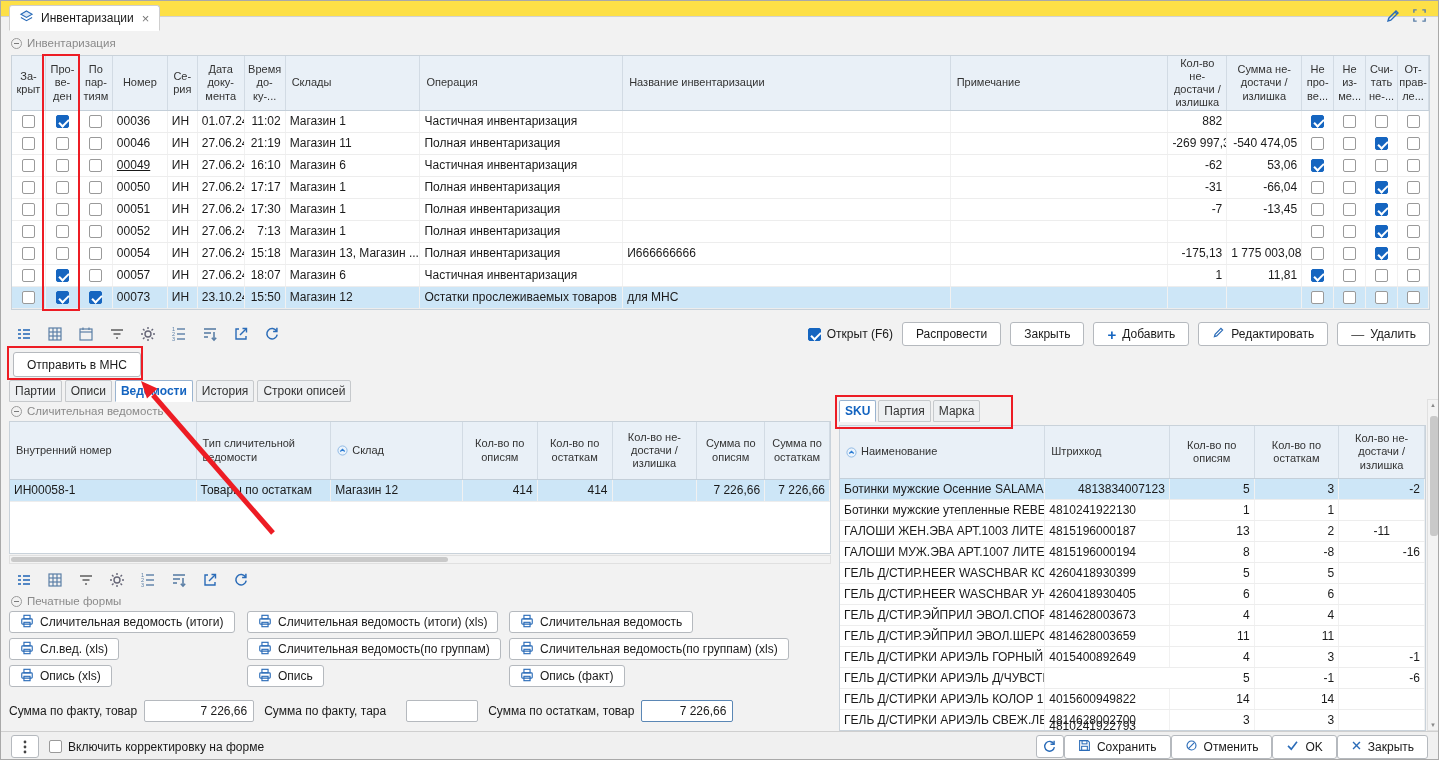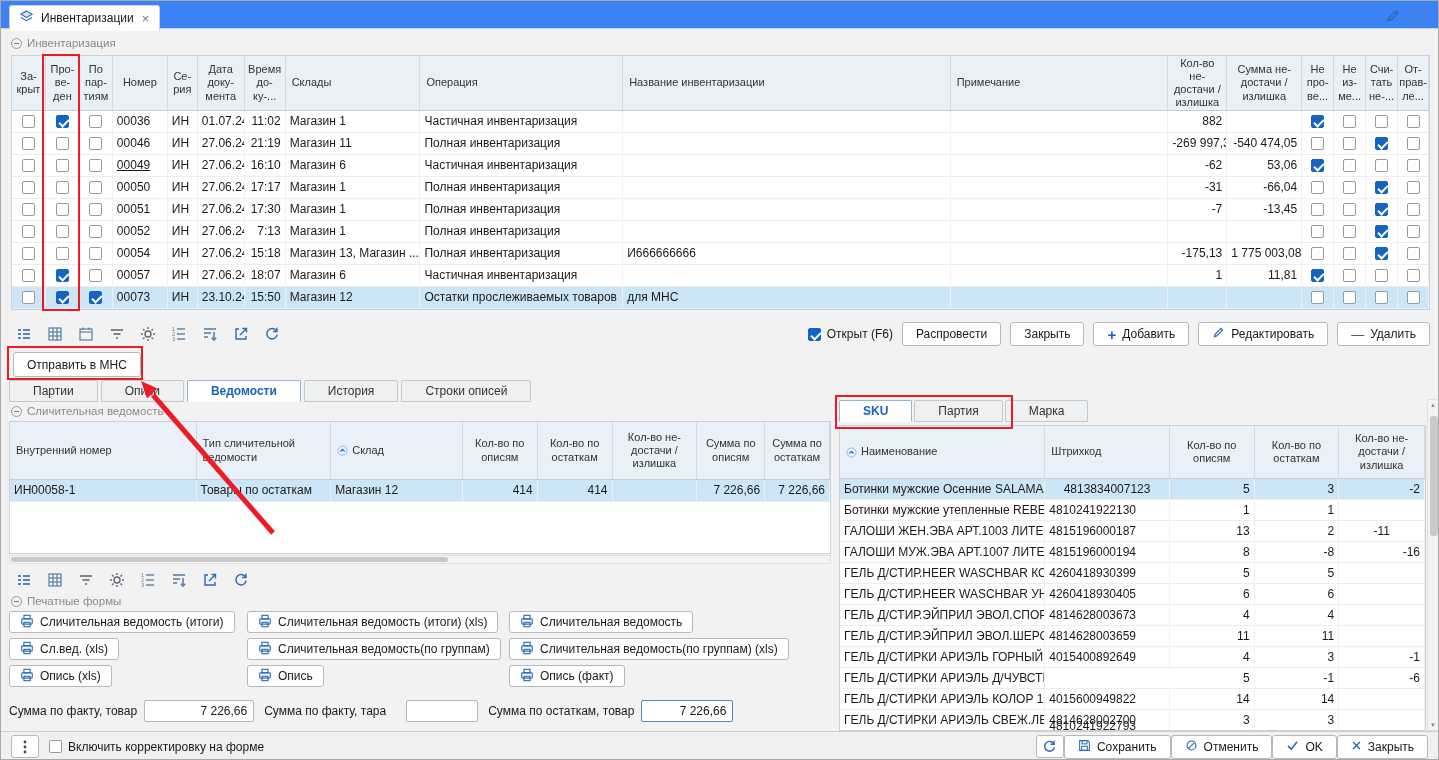--- a/index.html
+++ b/index.html
@@ -1,21 +1,21 @@
 <!DOCTYPE html>
 <html><head>
 <meta charset="utf-8">
 <style>
   *{margin:0;padding:0;box-sizing:border-box}
   html,body{width:1439px;height:760px;overflow:hidden}
   body{font-family:"Liberation Sans",sans-serif;font-size:12px;color:#1a1a1a;background:#f2f2f2}
   #app{position:relative;width:1439px;height:760px;background:#f2f2f2;border:1px solid #a9a9a9;overflow:hidden}
 
   
-  #tabbar{position:absolute;left:0;top:0;width:100%;height:28px;background:#3b82f6;border-bottom:1px solid #d2d2d2}
+  #tabbar{position:absolute;left:0;top:0;width:100%;height:16px;background:#fde047;border-bottom:1px solid #d2d2d2}
   .wtab{position:absolute;left:8px;top:4px;height:26px;background:#fff;border:1px solid #cfcfcf;border-bottom:1px solid #fff;border-radius:3px 3px 0 0;display:flex;align-items:center;gap:7px;padding:0 9px;cursor:pointer}
   .tabclose{color:#777;font-size:13px;cursor:pointer;padding:0 1px}
   .topicon{position:absolute;top:7px;cursor:pointer}
   #top-pencil{left:1384px}
   #top-max{left:1411px}
 
   
   .sec-title{position:absolute;display:flex;align-items:center;gap:5px;font-size:11.5px;color:#8a8a8a}
   .collapse{display:inline-block;width:11px;height:11px;border:1px solid #9a9a9a;border-radius:50%;position:relative;cursor:pointer}
   .collapse::after{content:"";position:absolute;left:2px;top:4px;width:5px;height:1px;background:#7a7a7a}
@@ -57,21 +57,21 @@
   .cb-label{display:flex;align-items:center;gap:6px;cursor:pointer}
 
   .btn{display:inline-flex;align-items:center;justify-content:center;gap:6px;background:#fff;border:1px solid #b5b9be;border-radius:3px;padding:0 13px;height:24px;font-size:12px;color:#1a1a1a;cursor:pointer;font-family:"Liberation Sans",sans-serif;white-space:nowrap}
   .plus{color:#1565c0;font-size:15px;font-weight:bold;line-height:1}
   .minus{color:#444;font-size:13px;line-height:1}
   #send-mns{position:absolute;left:12px;top:351px;height:25px}
 
   
   #detail-tabs{position:absolute;left:8px;top:379px;display:flex;gap:3px}
   #sku-tabs{position:absolute;left:838px;top:399px;display:flex;gap:2px}
-  .dtab{height:22px;display:flex;align-items:center;padding:0 23px;border:1px solid #c6c9cc;background:#eef0f2;font-size:12px;border-radius:2px 2px 0 0;cursor:pointer;color:#333}
+  .dtab{height:22px;display:flex;align-items:center;padding:0 5px;border:1px solid #c6c9cc;background:#eef0f2;font-size:12px;border-radius:2px 2px 0 0;cursor:pointer;color:#333}
   .dtab.active{background:#fff;color:#1464c0;font-weight:bold;border-color:#9ab4d0;border-bottom-color:#fff}
 
   
   #ved-hscroll{position:absolute;left:8px;top:554px;width:822px;height:9px;background:#f3f3f3;border:1px solid #e0e0e0}
   #ved-hscroll .thumb{position:absolute;left:1px;top:1px;height:5px;width:437px;background:#c9c9c9;border-radius:3px}
   #sku-vscroll{position:absolute;left:1426px;top:398px;width:12px;height:332px;background:#f3f3f3;border:1px solid #e0e0e0;display:flex;flex-direction:column;align-items:center;justify-content:space-between;padding:1px 0}
   #sku-vscroll .thumb{position:absolute;left:2px;top:16px;width:8px;height:120px;background:#c9c9c9;border-radius:3px}
   .sb-arrow{font-size:6px;color:#8a8a8a;line-height:8px}
 
   
@@ -949,21 +949,21 @@
 остаткам</span>
         </div>
         <div class="g-hcell" style="width: 86px;">
           <span class="hlabel">Кол-во не-
 достачи /
 излишка</span>
         </div>
       </div>
       <div class="g-row sel">
         <div class="g-cell" style="width: 206px; text-align: left;">Ботинки мужские Осенние SALAMA...</div>
-        <div class="g-cell" style="width: 125px; text-align: center;">4813834007123</div>
+        <div class="g-cell" style="width: 125px; text-align: right;">4813834007123</div>
         <div class="g-cell" style="width: 85px; text-align: right;">5</div>
         <div class="g-cell" style="width: 85px; text-align: right;">3</div>
         <div class="g-cell" style="width: 86px; text-align: right;">-2</div>
       </div>
       <div class="g-row">
         <div class="g-cell" style="width: 206px; text-align: left;">Ботинки мужские утепленные REBE...</div>
         <div class="g-cell" style="width: 125px; text-align: left;">4810241922130</div>
         <div class="g-cell" style="width: 85px; text-align: right;">1</div>
         <div class="g-cell" style="width: 85px; text-align: right;">1</div>
         <div class="g-cell" style="width: 86px; text-align: right;"></div>

